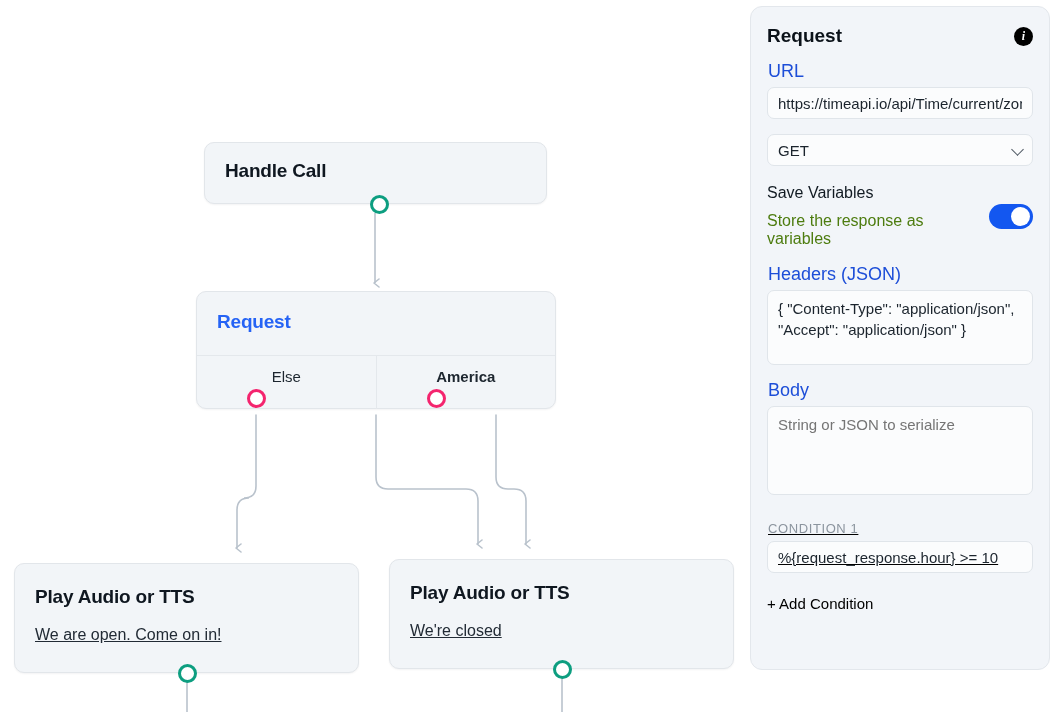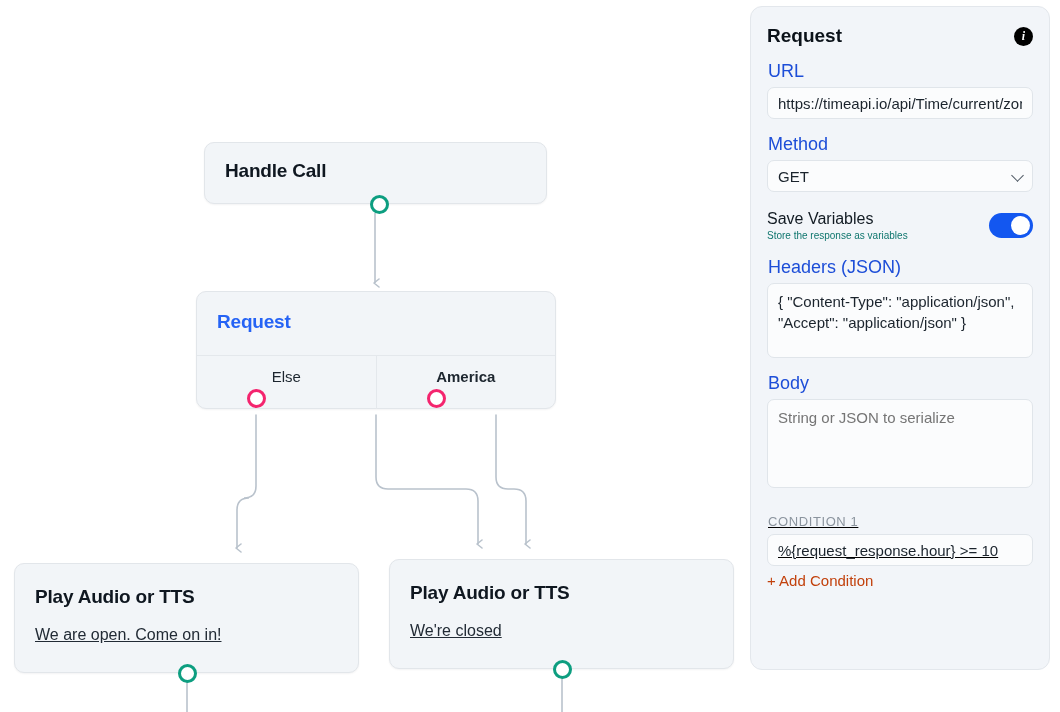--- a/index.html
+++ b/index.html
@@ -141,33 +141,33 @@
   }
   .ctl.area.body { height: 89px; color: #9aa3ad; }
   .group { margin-bottom: 15px; }
 
   .save-row {
     display: flex; align-items: center; justify-content: space-between;
     margin-top: 18px; margin-bottom: 16px;
   }
   .save-texts { }
   .save-title { font-size: 16px; color: #111a22; }
-  .save-desc  { font-size: 10px; color: #0f766e; margin-top: 2px; }
+  .save-desc  { font-size: 16px; color: #4d7c0f; margin-top: 10px; }
   .toggle {
     width: 44px; height: 25px; border-radius: 13px;
     background: #1357f0; position: relative; flex: 0 0 auto;
   }
   .toggle .knob {
     position: absolute; right: 3px; top: 3px;
     width: 19px; height: 19px; border-radius: 50%; background: #fff;
   }
   .cond-section { margin-top: 26px; text-decoration: underline; }
   .add-cond {
-    margin-top: 6px;
-    font-size: 15px; color: #c2410c;
+    margin-top: 22px;
+    font-size: 15px; color: #000000;
     cursor: pointer; display: inline-block;
   }
 </style>
 </head>
 <body>
 
 <div id="root">
 
   <div id="canvas">
 
@@ -230,21 +230,20 @@
       <div class="panel-title">Request</div>
       <div class="info-icon">i</div>
     </div>
 
     <div class="group">
       <div class="field-label">URL</div>
       <input class="ctl input" type="text" value="https://timeapi.io/api/Time/current/zone?timeZone=America/New_York" style="">
     </div>
 
     <div class="group">
-      <div class="field-label">Method</div>
       <div class="select-wrap">
         <input class="ctl select" type="text" readonly="" value="GET" style="">
         <span class="chev"></span>
       </div>
     </div>
 
     <div class="save-row">
       <div class="save-texts">
         <div class="save-title">Save Variables</div>
         <div class="save-desc">Store the response as variables</div>

